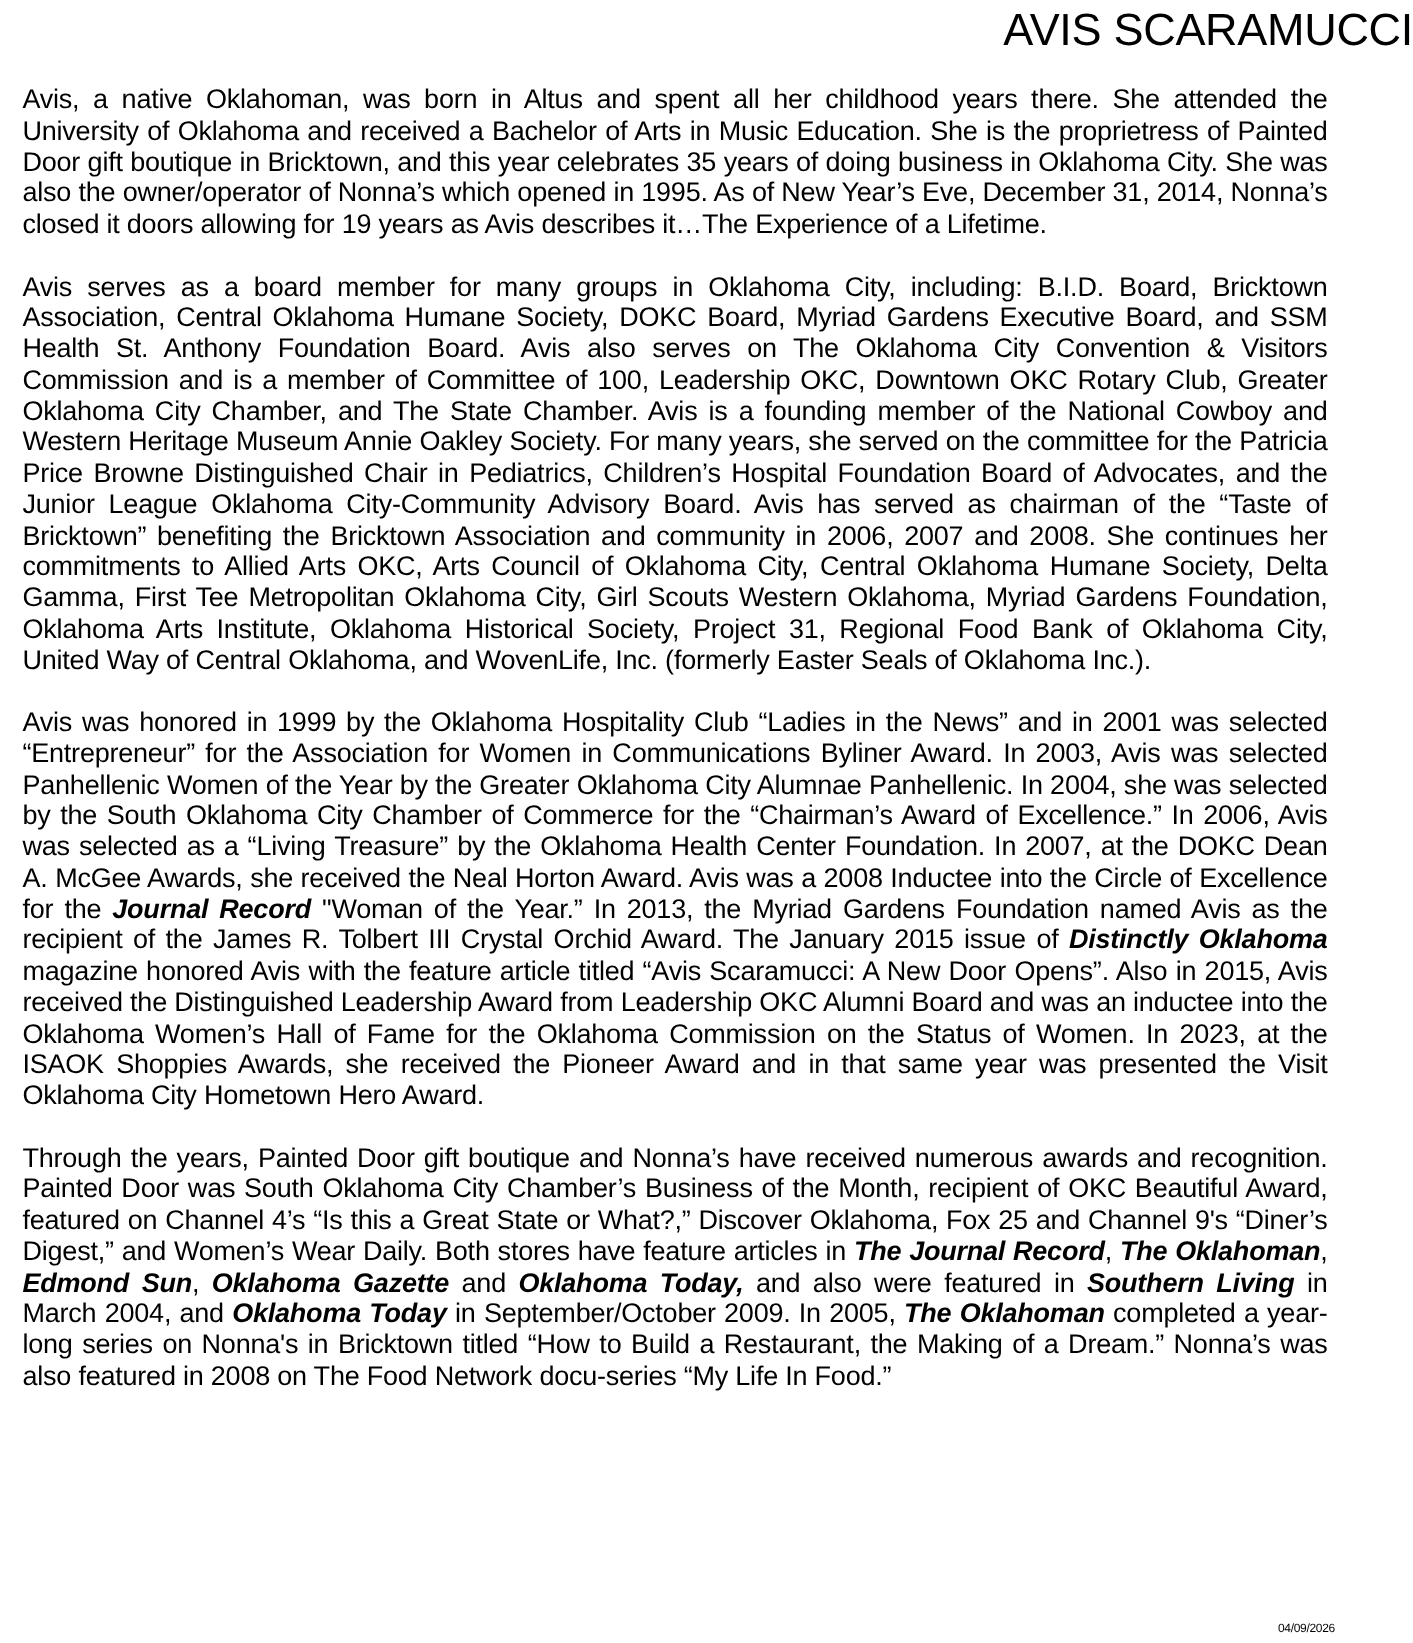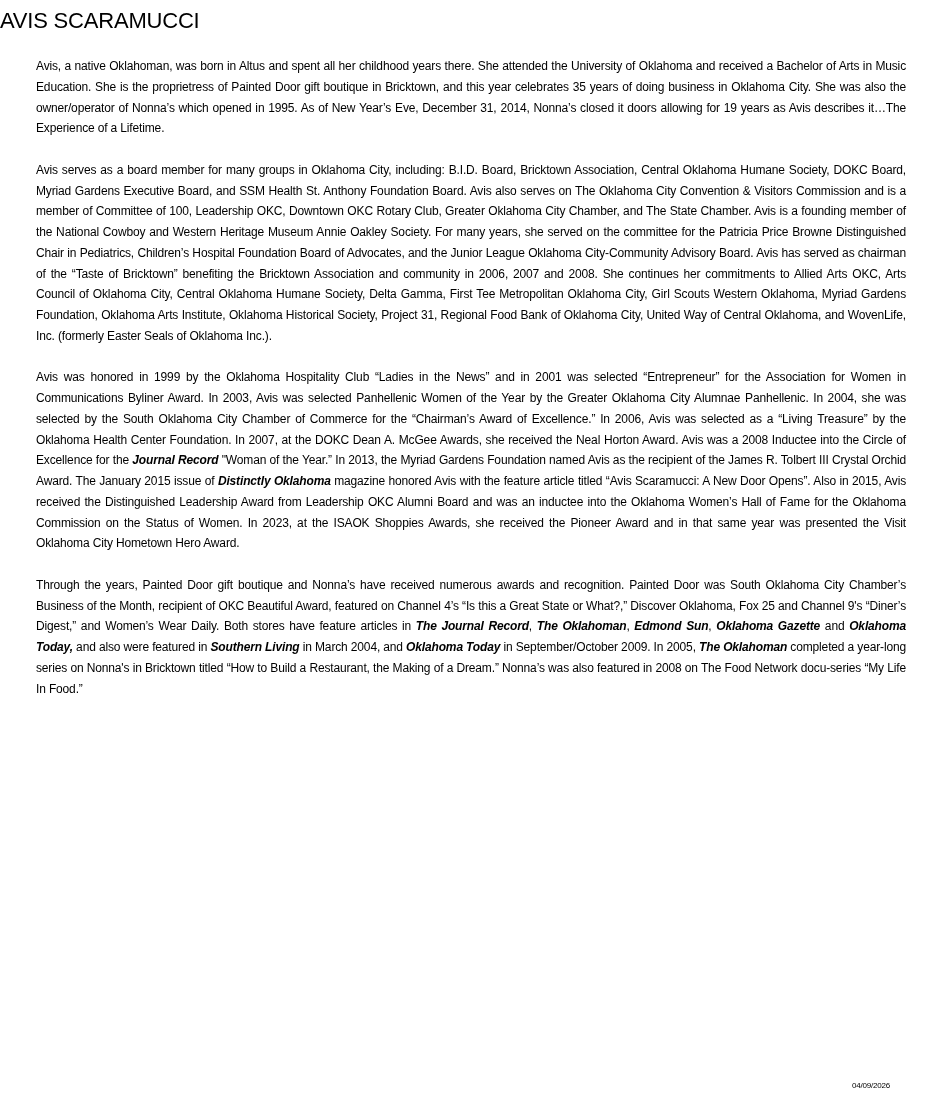--- a/index.html
+++ b/index.html
@@ -13,33 +13,34 @@
       position: relative;
       overflow: hidden;
       color: #000000;
       font-family: "Liberation Sans", sans-serif;
     }
     .page-title {
       position: absolute;
       top: 7px;
       left: 0;
       width: 910px;
-      text-align: left;
-      font-size: 22px;
+      text-align: right;
+      font-size: 30px;
       line-height: 28px;
       font-weight: normal;
       margin: 0;
       letter-spacing: -0.2px;
+      padding-left: 32px;
     }
     .bio {
       position: absolute;
       top: 56px;
-      left: 36px;
+      left: 15px;
       width: 870px;
-      font-size: 12px;
+      font-size: 18px;
       line-height: 20.75px;
       text-align: justify;
       letter-spacing: -0.15px;
     }
     .bio p {
       margin: 0 0 20.75px 0;
     }
     .bio p:last-child {
       margin-bottom: 0;
     }

